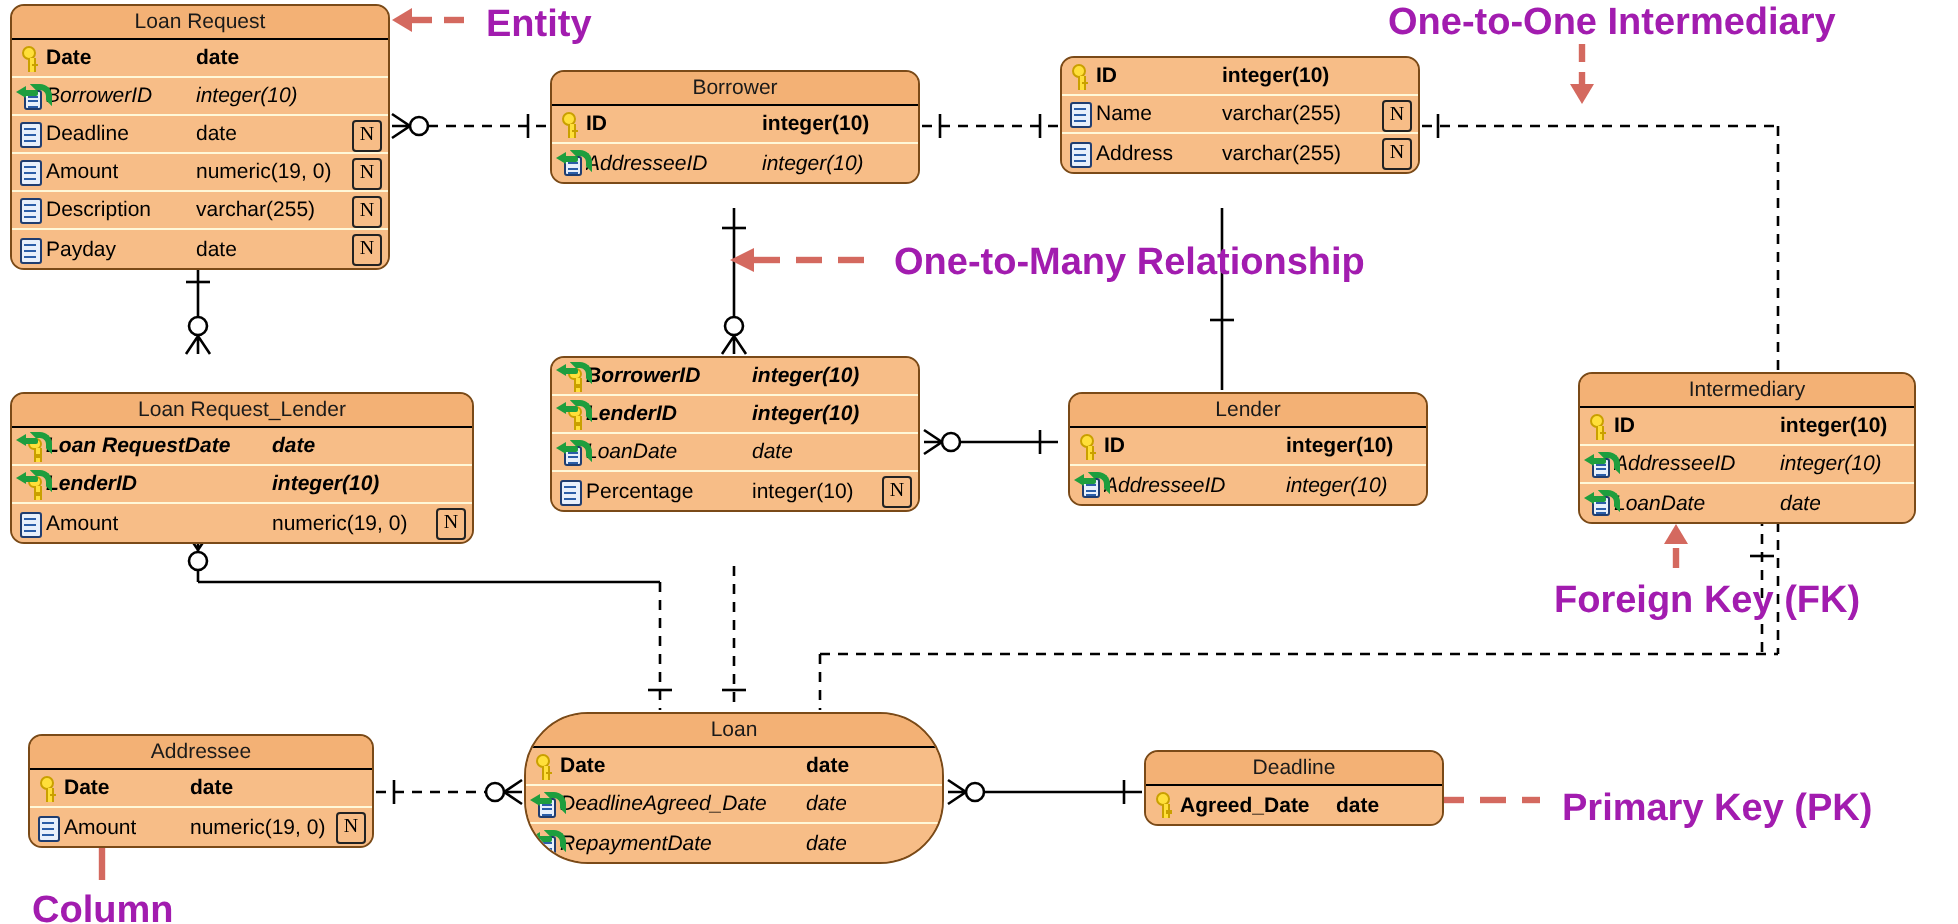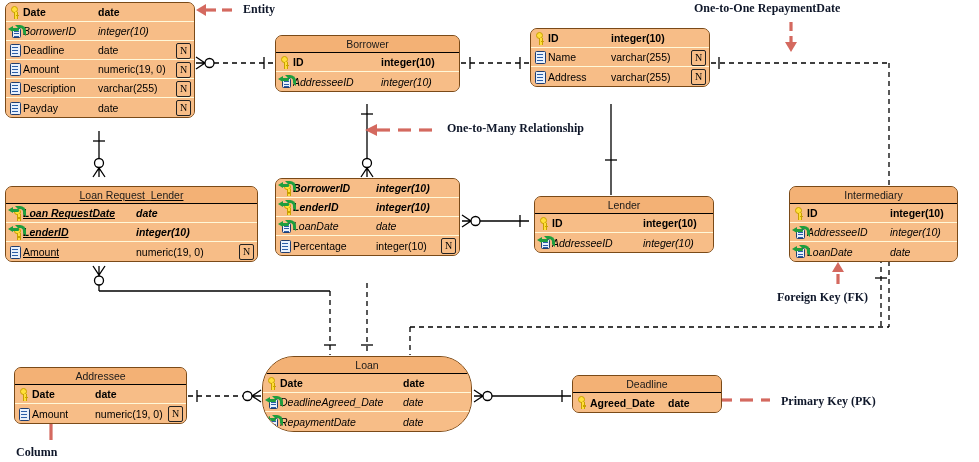--- a/index.html
+++ b/index.html
@@ -68,22 +68,22 @@
   .i-pkfk .arr{position:absolute;left:0;top:0px;width:12px;height:9px;}
   .i-pkfk .arr .sh{position:absolute;left:3px;top:3.2px;width:8px;height:3px;background:#1e9e3e;border-radius:1px;}
   .i-pkfk .arr .hd{position:absolute;left:0px;top:1.2px;width:0;height:0;
       border-top:3.6px solid transparent;border-bottom:3.6px solid transparent;
       border-right:5px solid #1e9e3e;}
   .i-pkfk .arr .cv{position:absolute;left:7px;top:0.4px;width:5px;height:5px;
       border:3px solid #1e9e3e;border-left-color:transparent;border-bottom-color:transparent;
       border-radius:0 6px 0 0;}
 
   
-  .anno{position:absolute;color:#0f172a;font-weight:bold;
-        font-size:12px;white-space:nowrap;z-index:20;font-family:Liberation Serif, serif;}
+  .anno{position:absolute;color:#a21caf;font-weight:bold;
+        font-size:19px;white-space:nowrap;z-index:20;}
 </style>
 </head>
 <body>
 
 <div id="canvas">
 
   <svg class="conn" viewBox="0 0 979 462">
     <g stroke="#000" stroke-width="1.3" fill="none">
 
       <g>
@@ -199,20 +199,21 @@
       </g>
       <g>
         <path d="M51,410 L45,420 L57,420 Z" stroke="none"></path>
         <line x1="51" y1="422" x2="51" y2="440"></line>
       </g>
     </g>
   </svg>
 
   <div id="entities-host">
       <div class="entity" style="left: 5px; top: 2px; width: 190px;">
+        <div class="ent-title">Loan Request</div>
         <div class="row pk">
           <span class="ic">
             <span class="i-key">
               <span class="kh"></span>
               <span class="ks"></span>
               <span class="kt"></span>
             </span>
           </span>
           <span class="nm">Date</span>
           <span class="ty" style="left:92px">date</span>
@@ -346,21 +347,21 @@
               <span class="l1"></span>
               <span class="l2"></span>
               <span class="l3"></span>
             </span>
           </span>
           <span class="nm">Address</span>
           <span class="ty" style="left:80px">varchar(255)</span>
           <span class="nn">N</span>
         </div>
       </div>
-      <div class="entity" style="left: 5px; top: 186px; width: 253px; text-decoration: underline;">
+      <div class="entity" style="left: 5px; top: 196px; width: 232px;">
         <div class="ent-title">Loan Request_Lender</div>
         <div class="row pkfk">
           <span class="ic">
             <span class="i-pkfk">
               <span class="key">
                 <span class="kh"></span>
                 <span class="ks"></span>
                 <span class="kt"></span>
               </span>
               <span class="arr">
@@ -641,20 +642,20 @@
             </span>
           </span>
           <span class="nm">Agreed_Date</span>
           <span class="ty" style="left:95px">date</span>
         </div>
       </div>
     </div>
 
   <div id="annos-host">
       <div class="anno" style="left: 243px; top: 2px;">Entity</div>
-      <div class="anno" style="left: 694px; top: 1px;">One-to-One RepaymentDate</div>
+      <div class="anno" style="left: 694px; top: 1px;">One-to-One Intermediary</div>
       <div class="anno" style="left: 447px; top: 121px;">One-to-Many Relationship</div>
       <div class="anno" style="left: 777px; top: 290px;">Foreign Key (FK)</div>
       <div class="anno" style="left: 781px; top: 394px;">Primary Key (PK)</div>
       <div class="anno" style="left: 16px; top: 445px;">Column</div>
     </div>
 
 </div>
 
 </body></html>

